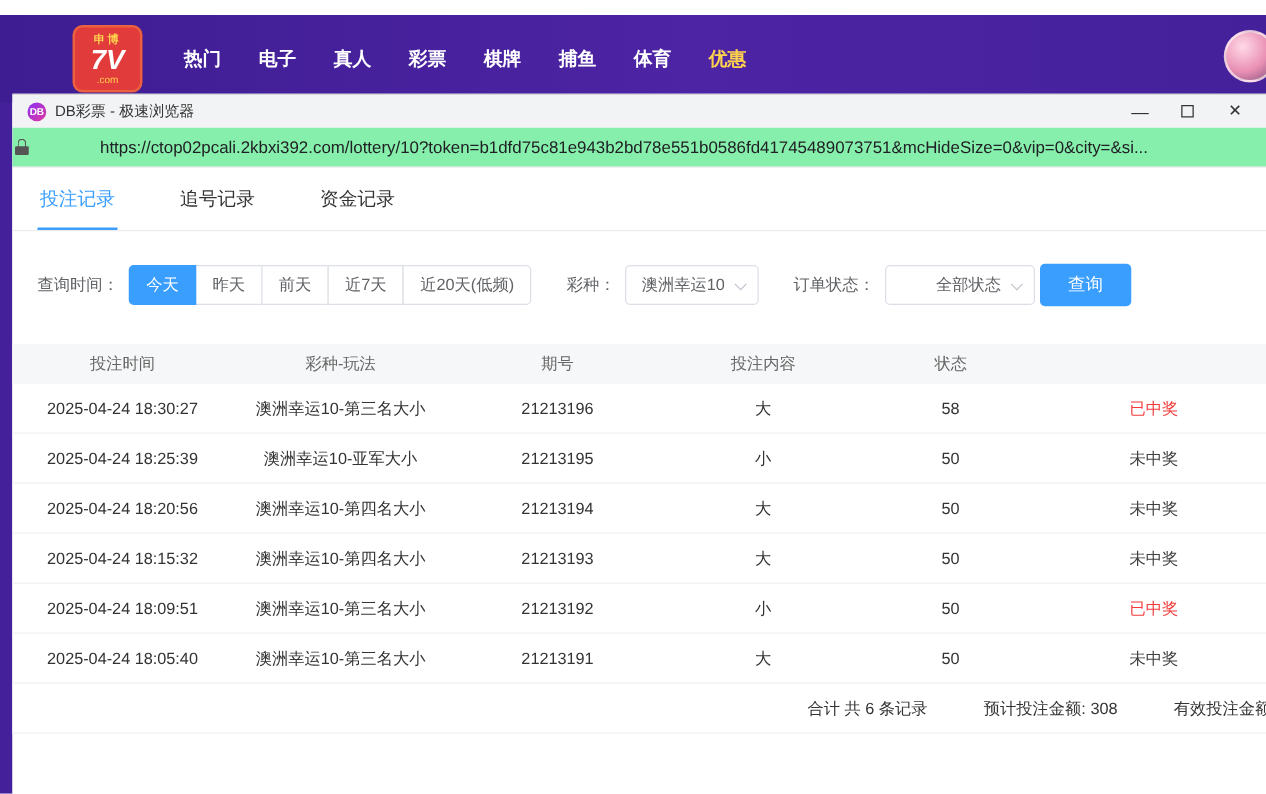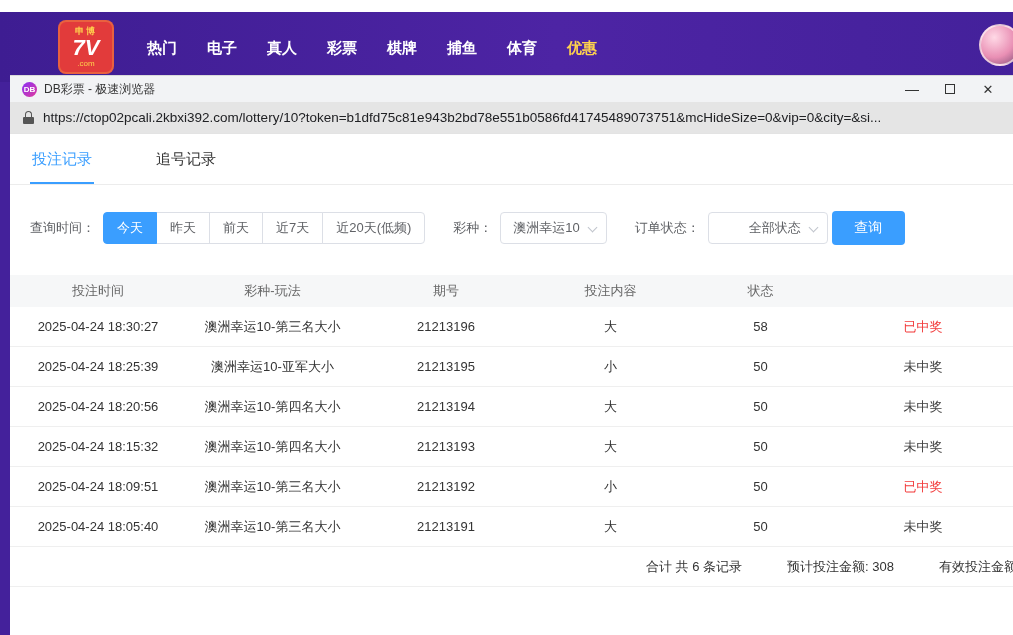--- a/index.html
+++ b/index.html
@@ -27,29 +27,29 @@
   .browser { position:absolute; top:75px; left:10px; width:1003px; height:560px; background:#fff; z-index:2;
     border-top:1px solid #d9d9d9; }
   .titlebar { height:26px; background:#f2f3f5; display:flex; align-items:center; padding-left:12px; position:relative; }
   .favicon { width:15px; height:15px; border-radius:50%; background:linear-gradient(135deg,#8a2ff7,#e district0)       ; background:linear-gradient(135deg,#8a2ff7,#e03a9c);
     color:#fff; font-size:8px; font-weight:bold; display:flex; align-items:center; justify-content:center; margin-right:7px; }
   .title { font-size:12px; color:#333; }
   .win-controls { position:absolute; right:6px; top:0; height:26px; display:flex; align-items:center; }
   .wc { width:38px; height:26px; display:flex; align-items:center; justify-content:center; font-size:13px; color:#333; cursor:pointer; }
   .wc.min { font-size:14px; }
   .maxbox { width:10px; height:10px; border:1px solid #333; display:inline-block; }
-  .urlbar { height:32px; background:#e5e5e5; border-bottom:1px solid #e3e3e3; display:flex; align-items:center; padding-left:13px; cursor:text; }
+  .urlbar { height:32px; background:#86efac; border-bottom:1px solid #e3e3e3; display:flex; align-items:center; padding-left:2px; cursor:text;gap:48px; }
   .lock { position:relative; width:11px; height:13px; margin-right:9px; display:inline-block; }
   .lockbody { position:absolute; bottom:0; left:0; width:11px; height:7px; background:#555; border-radius:1px; }
   .shackle { position:absolute; top:0; left:2px; width:7px; height:7px; border:1.5px solid #555; border-bottom:none; border-radius:4px 4px 0 0; }
   .url { font-size:13.5px; color:#202124; white-space:nowrap; }
 
   
   .content { background:#fff; }
-  .tabs { display:flex; padding-left:20px; border-bottom:1px solid #ececec;gap:12px; }
+  .tabs { display:flex; padding-left:20px; border-bottom:1px solid #ececec; }
   .tab { font-size:15px; color:#333; padding:16px 2px 13px; margin-right:48px; cursor:pointer; border-bottom:2px solid transparent; }
   .tab.active { color:#3a9eff; border-bottom-color:#3a9eff; }
 
   .filters { display:flex; align-items:center; padding-left:20px; margin-top:26px; height:34px; }
   .flabel { font-size:13px; color:#606266; margin-right:8px; }
   .flabel.ml { margin-left:28px; }
   .btn-group { display:flex; }
   .gbtn { height:32px; padding:0 13px; background:#fff; border:1px solid #dcdfe6; color:#606266; font-size:13px;
     cursor:pointer; margin-left:-1px; font-family:inherit; }
   .gbtn:first-child { border-radius:4px 0 0 4px; margin-left:0; }
@@ -123,20 +123,21 @@
         <span class="lockbody"></span>
       </span>
       <span class="url">https://ctop02pcali.2kbxi392.com/lottery/10?token=b1dfd75c81e943b2bd78e551b0586fd41745489073751&amp;mcHideSize=0&amp;vip=0&amp;city=&amp;si...</span>
     </div>
 
     <div class="content">
 
       <div class="tabs">
         <div class="tab active">投注记录</div>
         <div class="tab">追号记录</div>
+        <div class="tab">资金记录</div>
       </div>
 
       <div class="filters">
         <span class="flabel">查询时间：</span>
         <div class="btn-group">
           <button class="gbtn active">今天</button>
           <button class="gbtn">昨天</button>
           <button class="gbtn">前天</button>
           <button class="gbtn">近7天</button>
           <button class="gbtn">近20天(低频)</button>

